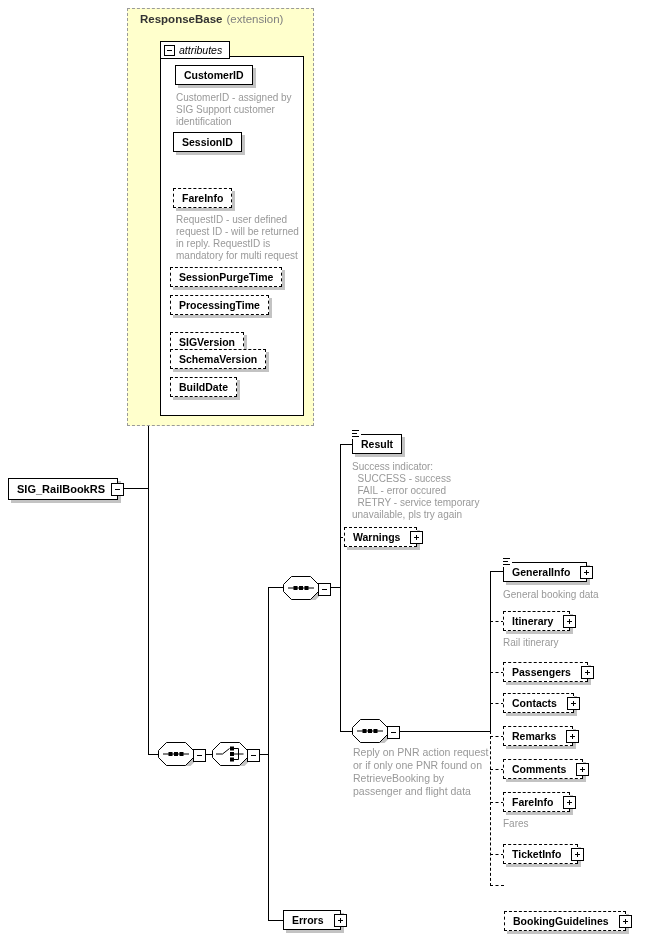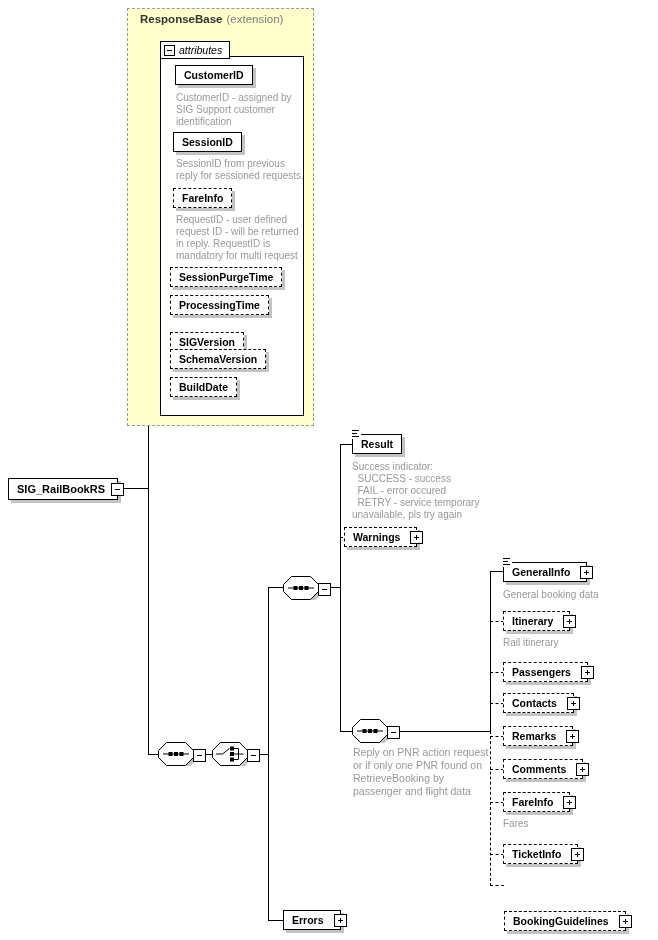--- a/index.html
+++ b/index.html
@@ -96,22 +96,20 @@
     <span class="exp minus small"></span>
     <span class="tab-label">attributes</span>
   </div>
 
   <div class="ebox" style="left:175px;top:65px;"><span>CustomerID</span></div>
   <div class="desc" style="left:176px;top:92px;">CustomerID - assigned by
 SIG Support customer
 identification</div>
 
   <div class="ebox" style="left:173px;top:132px;"><span>SessionID</span></div>
-  <div class="desc" style="left:176px;top:158px;">SessionID from previous
-reply for sessioned requests.</div>
 
   <div class="ebox dashed" style="left:173px;top:188px;"><span>FareInfo</span></div>
   <div class="desc" style="left:176px;top:214px;">RequestID - user defined
 request ID - will be returned
 in reply. RequestID is
 mandatory for multi request</div>
 
   <div class="ebox dashed" style="left:170px;top:267px;"><span>SessionPurgeTime</span></div>
   <div class="ebox dashed" style="left:170px;top:295px;"><span>ProcessingTime</span></div>
   <div class="ebox dashed" style="left:170px;top:332px;"><span>SIGVersion</span></div>

